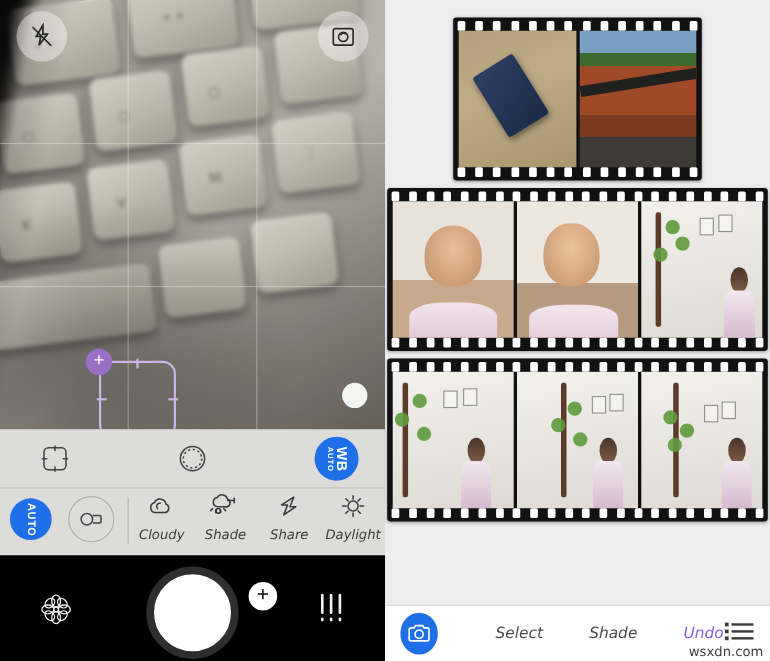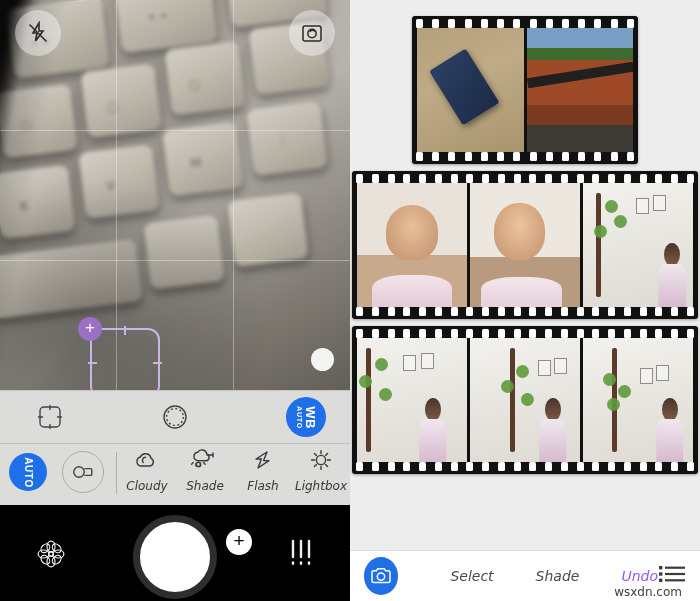--- a/index.html
+++ b/index.html
@@ -293,21 +293,21 @@
     width: 38px; height: 38px; border-radius: 50%; background: #1e6fe8;
     display: flex; align-items: center; justify-content: center; cursor: pointer;
   }
   .lb-act {
     font-size: 14px; font-style: italic; color: #4a4a4a; cursor: pointer;
     font-family: "DejaVu Sans", sans-serif;
   }
   .lb-act.disabled { color: #8b5cf6; cursor: default; }
   .lb-menu { margin-left: auto; cursor: pointer; }
   .watermark {
-    position: absolute; right: 18px; bottom: 2px;
+    position: absolute; right: 6px; bottom: 2px;
     font-size: 12px; color: #3e3e3e;
     font-family: "DejaVu Sans", sans-serif; pointer-events: none;
   }
 </style>
 </head>
 <body>
 
 <div class="app">
 
   <div class="camera-panel">
@@ -432,31 +432,31 @@
               <path d="M9 16.5 v2.6 M13.5 16.5 v2.6 M6.2 15.4 l-1.6 1.8 M16.5 15.4 l1.6 1.8"></path>
               <circle cx="11.4" cy="17.4" r="2.1"></circle>
             </svg>
             <span class="lbl">Shade</span>
           </div>
 
           <div class="wb-opt">
             <svg width="36" height="30" viewBox="0 0 36 30" fill="none" stroke="#3a3a3a" stroke-width="1.4" stroke-linejoin="round">
               <path d="M22 5 L11 12 h5.4 L13 21 L24 13.6 h-5.4 z"></path>
             </svg>
-            <span class="lbl">Flash</span>
+            <span class="lbl">Share</span>
           </div>
 
           <div class="wb-opt">
             <svg width="36" height="30" viewBox="0 0 36 30" fill="none" stroke="#3a3a3a" stroke-width="1.4" stroke-linecap="round">
               <circle cx="18" cy="13" r="4.6"></circle>
               <path d="M18 3.6 v3 M18 19.4 v3 M8.6 13 h3 M24.4 13 h3
                        M11.4 6.4 l2.1 2.1 M22.5 17.5 l2.1 2.1
                        M24.6 6.4 l-2.1 2.1 M13.5 17.5 l-2.1 2.1"></path>
             </svg>
-            <span class="lbl">Lightbox</span>
+            <span class="lbl">Daylight</span>
           </div>
 
         </div>
       </div>
     </div>
 
     <div class="shutter-bar">
 
       <span class="flower-btn">
         <svg width="38" height="38" viewBox="0 0 38 38" fill="none" stroke="#f0f0f0" stroke-width="1.2">

